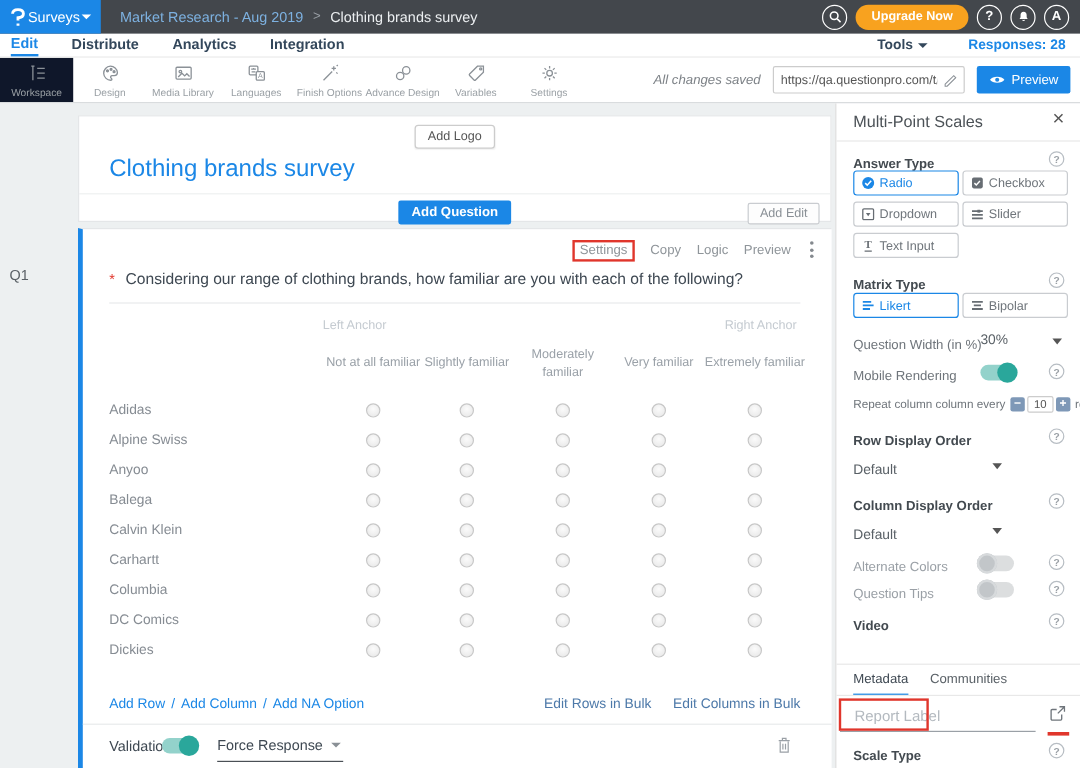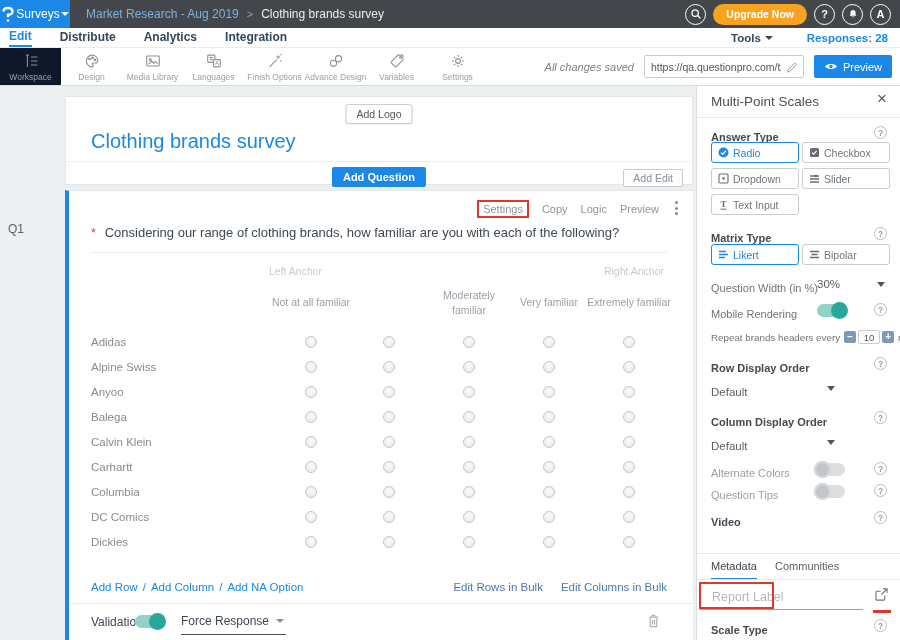--- a/index.html
+++ b/index.html
@@ -1,20 +1,20 @@
 <!DOCTYPE html>
 <html><head>
 <meta charset="utf-8">
 <style>
   * { margin:0; padding:0; box-sizing:border-box; }
   html,body { width:900px; height:640px; overflow:hidden; font-family:"Liberation Sans", sans-serif; background:#edf0f1; }
 
   
   .topbar { position:absolute; top:0; left:0; width:900px; height:28px; background:#43474c; display:flex; align-items:center; z-index:30; }
-  .logo-area { width:70px; height:28px; background:#1b87e6; display:flex; align-items:center; justify-content:center; gap:1px; color:#fff; cursor:pointer; }
+  .logo-area { width:84px; height:28px; background:#1b87e6; display:flex; align-items:center; justify-content:center; gap:1px; color:#fff; cursor:pointer; }
   .logo-area .prod { font-size:12px; }
   .caret-w { width:0; height:0; border-left:4px solid transparent; border-right:4px solid transparent; border-top:4px solid #fff; }
   .crumbs { margin-left:16px; display:flex; align-items:center; gap:8px; font-size:12px; }
   .crumb-parent { color:#7db1e0; }
   .crumb-sep { color:#9aa0a6; font-size:11px; }
   .crumb-cur { color:#eceff1; }
   .top-right { margin-left:auto; display:flex; align-items:center; gap:7px; padding-right:9px; }
   .circle-btn { width:21px; height:21px; border:1.6px solid #fff; border-radius:50%; display:flex; align-items:center; justify-content:center; color:#fff; font-size:11px; font-weight:bold; cursor:pointer; }
   .upgrade { height:21px; border-radius:11px; background:#f8a21f; color:#fff; font-size:10.5px; font-weight:bold; display:flex; align-items:center; padding:0 13px; cursor:pointer; }
 
@@ -278,20 +278,21 @@
   <div class="q-text-row">
     <span class="req">*</span>
     <span class="q-text">Considering our range of clothing brands, how familiar are you with each of the following?</span>
   </div>
   <div class="q-divider"></div>
 
   <span class="anchor left">Left Anchor</span>
   <span class="anchor right">Right Anchor</span>
 
   <div class="col-head ch1">Not at all familiar</div>
+  <div class="col-head ch2">Slightly familiar</div>
   <div class="col-head ch3">Moderately familiar</div>
   <div class="col-head ch4">Very familiar</div>
   <div class="col-head ch5">Extremely familiar</div>
 
   <div class="m-rows">
 
       <div class="m-row">
         <span class="m-label">Adidas</span>
         <span class="radio rc1"></span>
         <span class="radio rc2"></span>
@@ -468,21 +469,21 @@
     <span class="p-caret" style="right:2px;top:4px"></span>
   </div>
 
   <div class="prow" style="top:218px">
     <span class="p-label">Mobile Rendering</span>
     <span class="toggle on" style="position:absolute;left:106px;top:0"></span>
     <span class="help">?</span>
   </div>
 
   <div class="prow" style="top:244px;display:flex;align-items:center;gap:4px;white-space:nowrap">
-    <span class="p-label" style="font-size:9.8px">Repeat brands headers every</span>
+    <span class="p-label" style="font-size:9.8px">Repeat column column every</span>
     <span class="stepper">
       <span class="step-btn">−</span>
       <span class="step-val">10</span>
       <span class="step-btn">+</span>
     </span>
     <span class="p-label" style="font-size:9.8px">rows.</span>
   </div>
 
   <div class="prow" style="top:272px">
     <span class="p-label-b">Row Display Order</span>

